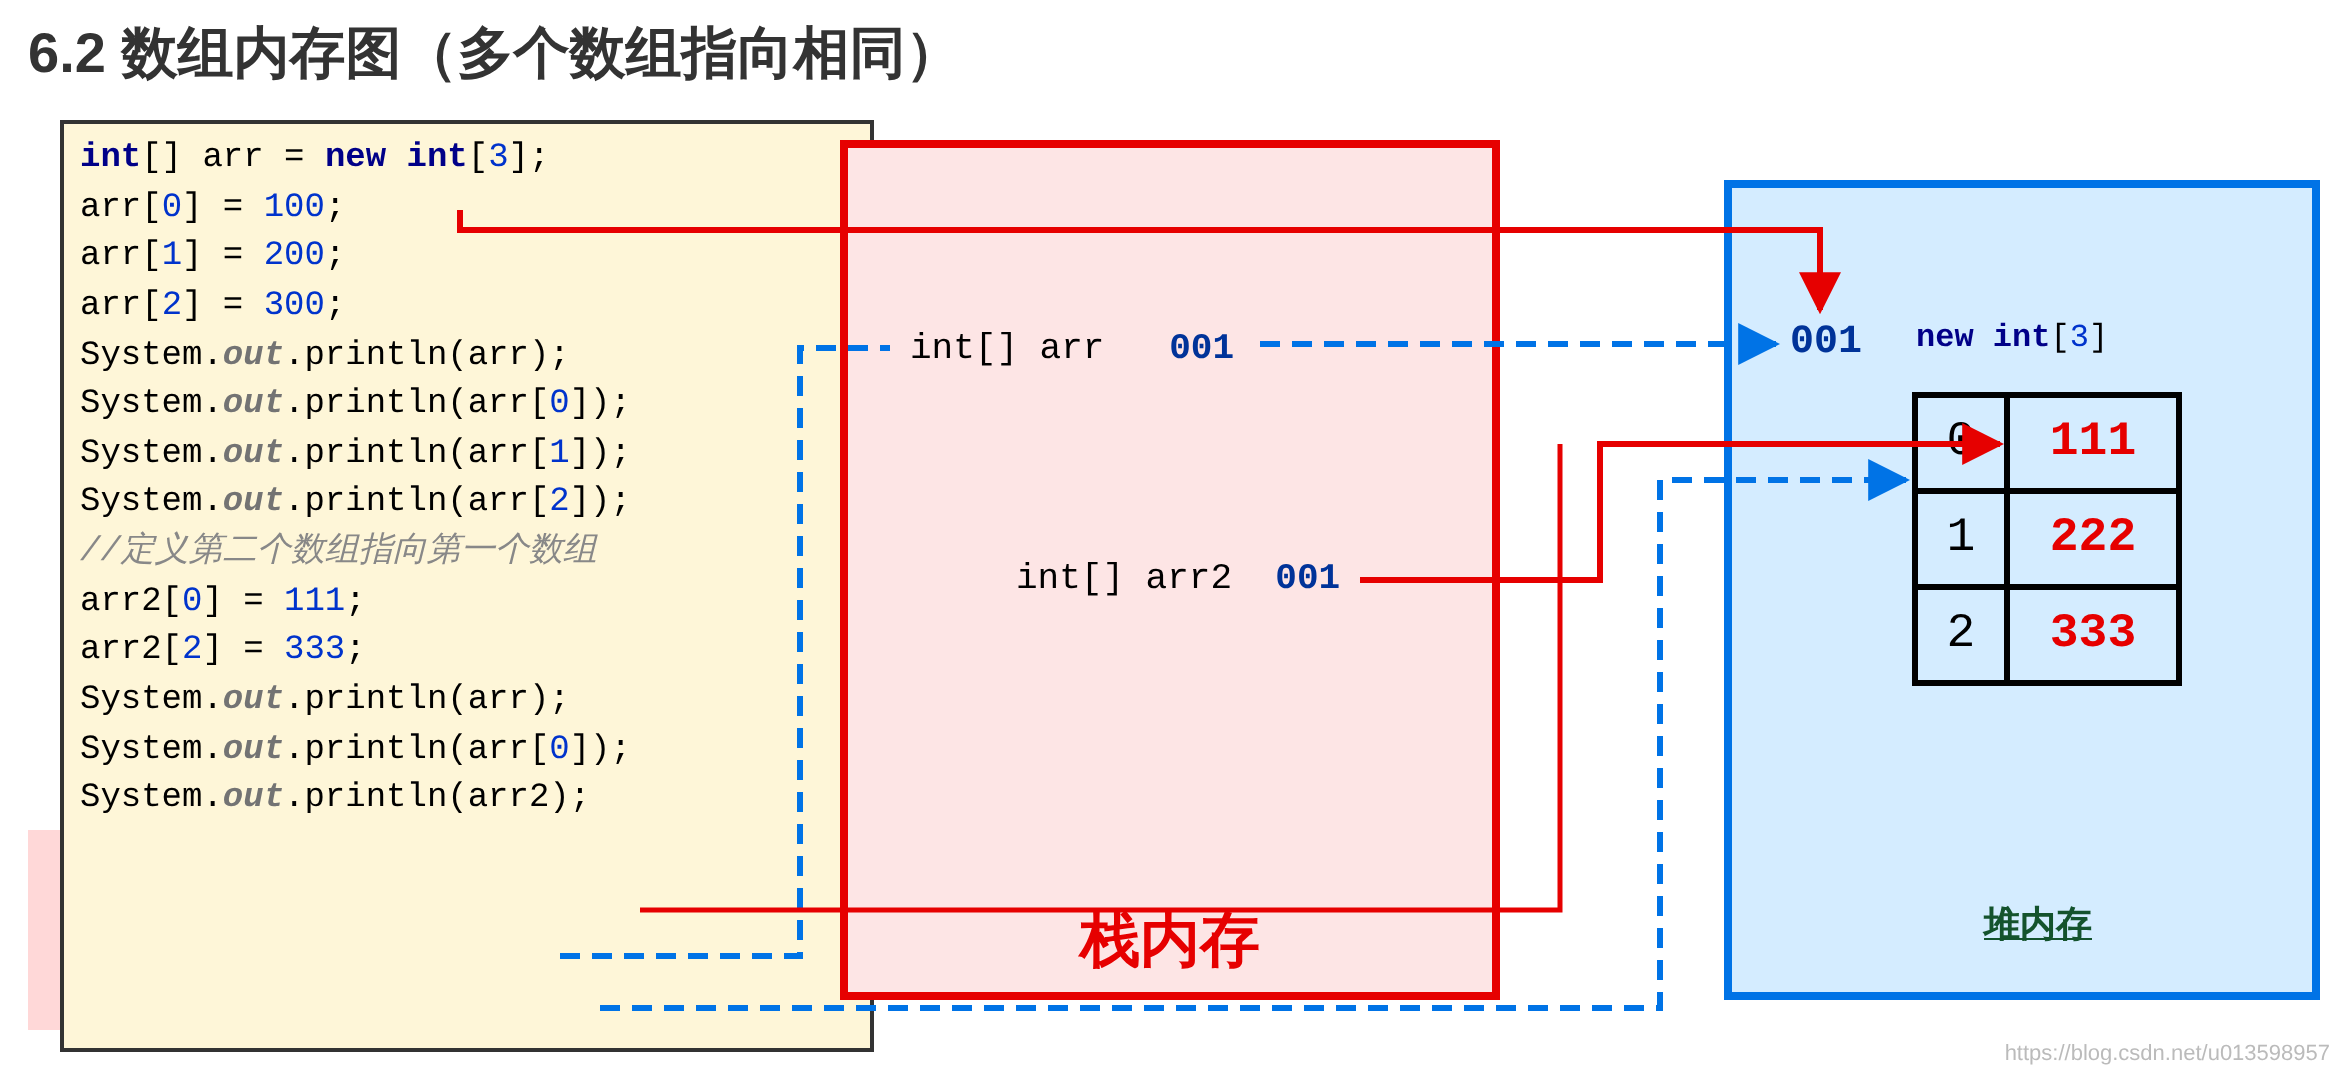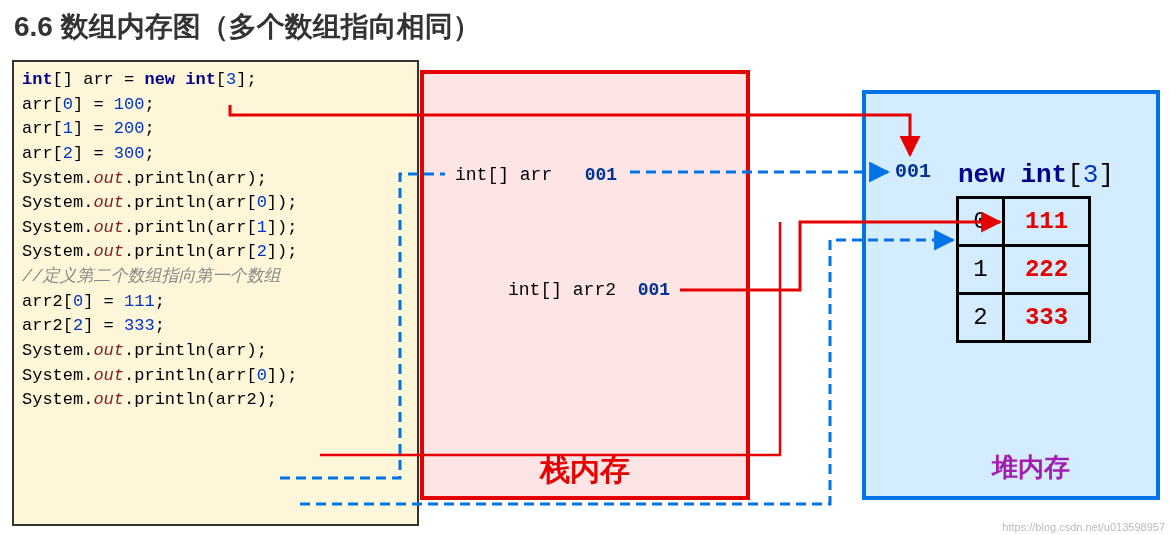--- a/index.html
+++ b/index.html
@@ -16,35 +16,35 @@
   .title {
     position: absolute;
     left: 14px;
     top: 8px;
     font-size: 28px;
     font-weight: bold;
     color: #333;
   }
   .code-box {
     position: absolute;
-    left: 12px;
+    left: 30px;
     top: 60px;
     width: 407px;
     height: 466px;
     background: #fef6d8;
     border: 2px solid #333;
     padding: 6px 8px;
     font-family: Consolas, "Courier New", monospace;
     font-size: 17px;
     line-height: 1.45;
     color: #000;
   }
   .code-box .kw { color: #000088; font-weight: bold; }
   .code-box .num { color: #0033cc; }
-  .code-box .itf { font-style: italic; color: #7f1d1d; font-weight: normal;}
+  .code-box .itf { font-style: italic; color: #737373; font-weight: bold;}
   .code-box .cm { color: #888; font-style: italic; margin-top: 32px; }
   .code-line { white-space: pre; }
   .hl-red {
     position: absolute;
     left: 14px;
     width: 340px;
     background: rgba(255,100,100,0.25);
     height: 25px;
     pointer-events: none;
   }
@@ -80,39 +80,40 @@
     top: 90px;
     width: 298px;
     height: 410px;
     border: 4px solid #0073e6;
     background: #d4ecff;
   }
   .heap-label {
     position: absolute;
     left: 992px;
     top: 450px;
-    font-size: 26px;
-    font-weight: bold;
-    color: #a21caf;
+    font-size: 18px;
+    font-weight: bold;
+    color: #14532d;
+    text-decoration: underline;
   }
   .heap-addr {
     position: absolute;
     left: 895px;
     top: 160px;
     font-family: Consolas, "Courier New", monospace;
     font-size: 20px;
     color: #003399;
     font-weight: bold;
   }
   .heap-decl {
     position: absolute;
     left: 958px;
     top: 160px;
     font-family: Consolas, "Courier New", monospace;
-    font-size: 26px;
+    font-size: 16px;
     color: #000;
     text-align: center;
   }
   .heap-decl .kw { color: #000088; font-weight: bold; }
   .heap-decl .num { color: #0033cc; }
 
   .arr-table {
     position: absolute;
     left: 956px;
     top: 196px;
@@ -138,21 +139,21 @@
     position: absolute;
     right: 6px;
     bottom: 2px;
     font-size: 11px;
     color: #bbb;
   }
 </style>
 </head>
 <body>
 
-<div class="title">6.6 数组内存图（多个数组指向相同）</div>
+<div class="title">6.2 数组内存图（多个数组指向相同）</div>
 
 <div class="hl-red" style="top:415px; height:100px;"></div>
 
 <div class="code-box">
 <div class="code-line"><span class="kw">int</span><span>[] arr = </span><span class="kw">new int</span><span>[</span><span class="num">3</span><span>];</span></div>
 <div class="code-line"><span>arr[</span><span class="num">0</span><span>] = </span><span class="num">100</span><span>;</span></div>
 <div class="code-line"><span>arr[</span><span class="num">1</span><span>] = </span><span class="num">200</span><span>;</span></div>
 <div class="code-line"><span>arr[</span><span class="num">2</span><span>] = </span><span class="num">300</span><span>;</span></div>
 <div class="code-line"><span>System.</span><span class="itf">out</span><span>.println(arr);</span></div>
 <div class="code-line"><span>System.</span><span class="itf">out</span><span>.println(arr[</span><span class="num">0</span><span>]);</span></div>

